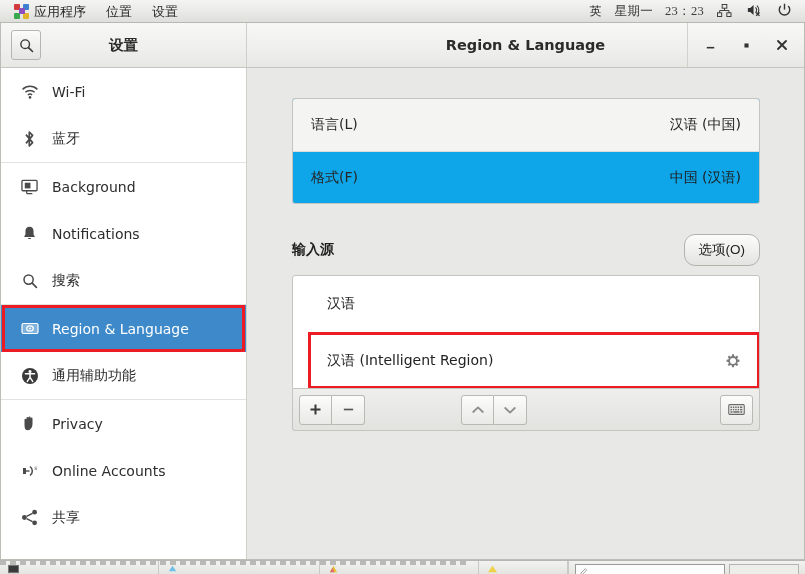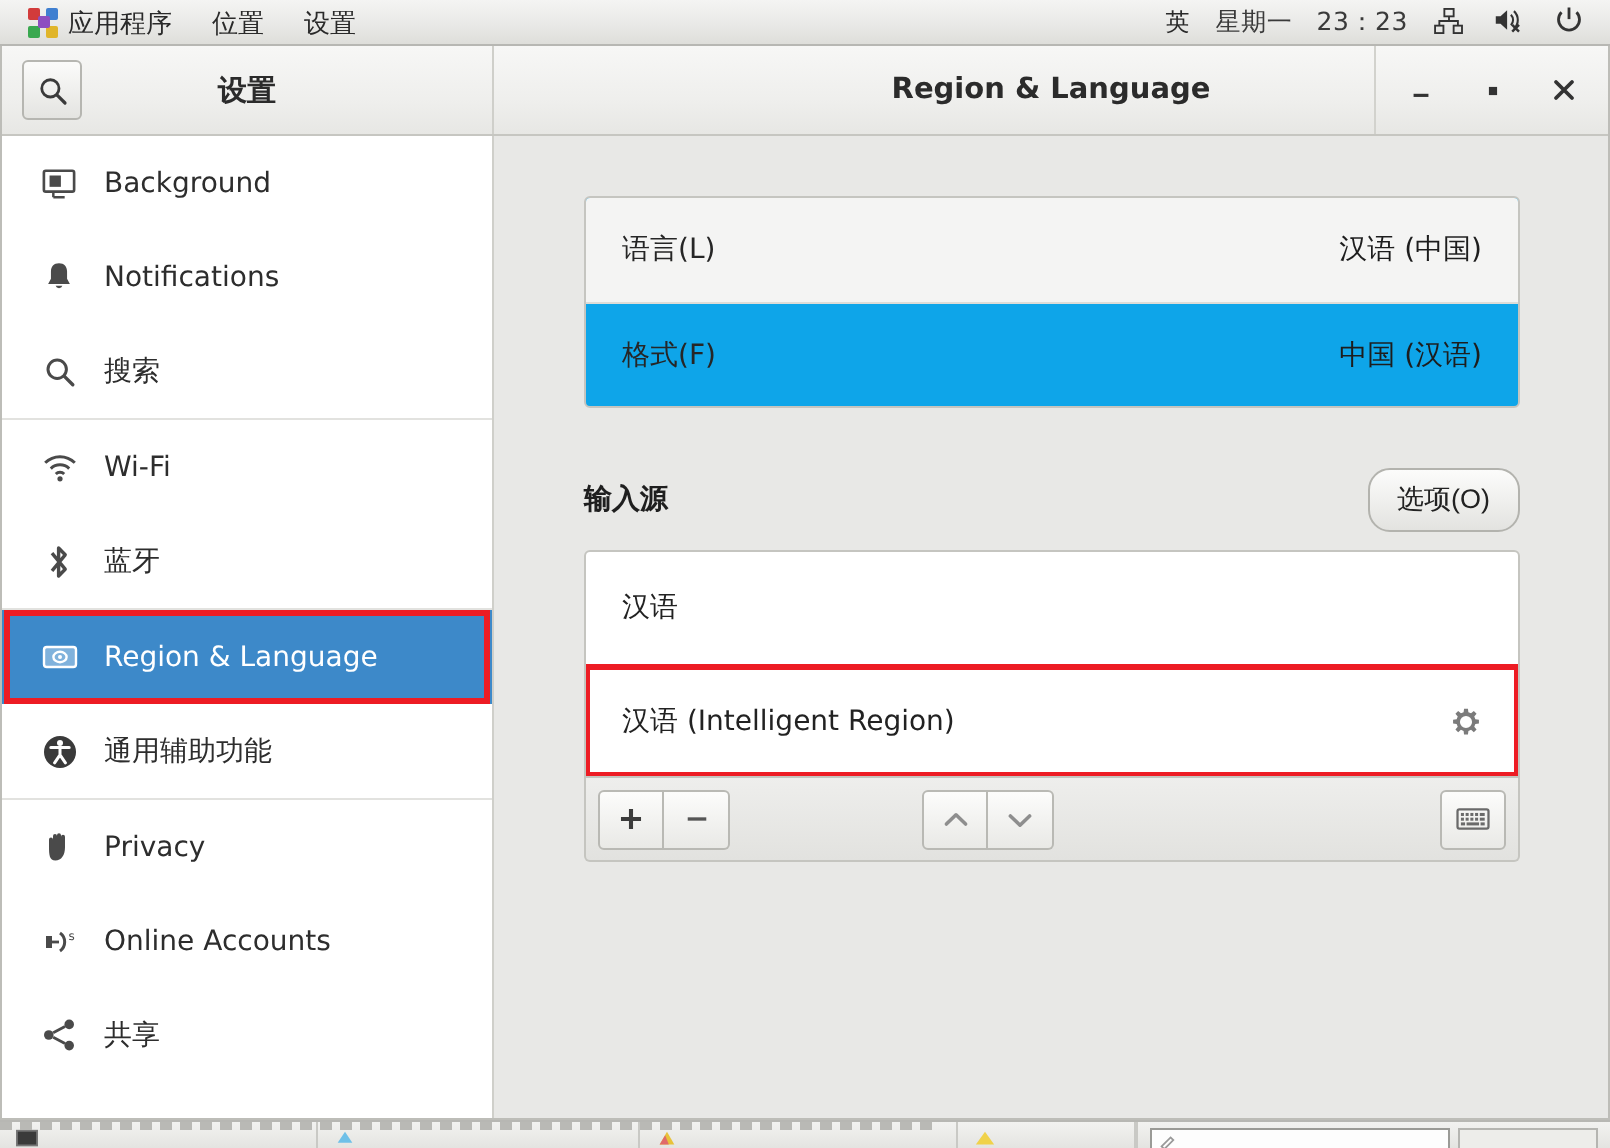--- a/index.html
+++ b/index.html
@@ -17,21 +17,21 @@
     border-bottom: 1px solid #b7b7b3;
     display: flex; align-items: center;
   }
   .panel-left { display: flex; align-items: center; gap: 0; padding-left: 4px; font-family: Liberation Serif, serif; }
   .panel-right { margin-left: auto; display: flex; align-items: center; gap: 0; padding-right: 6px; }
   .panel-item {
     font-size: 13px; color: #2a2a2a; padding: 2px 10px;
     display: flex; align-items: center; gap: 5px; line-height: 1;
   }
   .panel-item.small { font-size: 12px; padding: 2px 7px; }
-  .panel-clock { font-size: 12.5px; color: #3a3a3a; letter-spacing: .3px; padding: 2px 6px;}
+  .panel-clock { font-size: 12.5px; color: #3a3a3a; letter-spacing: .3px; padding: 2px 6px; font-family: Liberation Serif, serif;}
   .pinwheel { width: 15px; height: 15px; position: relative; display:inline-block; }
   .pinwheel i { position: absolute; width: 6px; height: 6px; border-radius: 1px; display:block;}
   .pinwheel i:nth-child(1){ left:0; top:0; background:#d23b3b; }
   .pinwheel i:nth-child(2){ right:0; top:0; background:#3f7fd0; }
   .pinwheel i:nth-child(3){ left:0; bottom:0; background:#39a84f; }
   .pinwheel i:nth-child(4){ right:0; bottom:0; background:#e0b52a; }
   .pinwheel i:nth-child(5){ left:4.5px; top:4.5px; width:6px; height:6px; background:#8d4ec0; }
 
   
   #settings-window {
@@ -119,21 +119,21 @@
     display: flex; align-items: center; justify-content: space-between;
     margin-top: 30px; margin-bottom: 9px;
   }
   .section-title { font-size: 14px; font-weight: bold; color: #1f1f1f; }
   .btn {
     background: linear-gradient(to bottom,#fcfcfb,#e3e3e0);
     border: 1px solid #b3b3ae; border-radius: 11px;
     font-size: 13.5px; color: #222; padding: 6px 14px; cursor: pointer;
   }
 
-  .source-list { background:#fff; border:1px solid #c5c5c0; border-radius:3px 3px 0 0; overflow:hidden;}
+  .source-list { background:#fff; border:1px solid #c5c5c0; border-radius:3px 3px 0 0; overflow:hidden;padding-left:16px;}
   .source-row {
     height: 56px; display: flex; align-items: center; justify-content: space-between;
     padding: 0 18px; font-size: 14px; color: #222; cursor: pointer; position: relative;
   }
   .source-row + .source-row { border-top: 1px solid #dcdcd8; }
   .source-row.highlight-red::after {
     content:""; position:absolute; left:-1px; right:-1px; top:-1px; bottom:-1px;
     border: 3px solid #ed1c24; pointer-events:none;
   }
   .gear { color:#757575; display:flex; align-items:center; }
@@ -278,67 +278,67 @@
     </div>
   </div>
 
   <div id="window-body">
 
     <div id="sidebar">
 
       <div class="side-group">
         <div class="side-item">
           <span class="ico">
-            <svg width="17" height="16" viewBox="0 0 18 16">
-              <rect x="1" y="1" width="16" height="11" rx="1" fill="none" stroke="#4a4a4a" stroke-width="1.4"></rect>
-              <rect x="4" y="3.5" width="6" height="6" fill="#4a4a4a"></rect>
-              <path d="M6 12 V15 M12 15 H6" stroke="#4a4a4a" stroke-width="1.3"></path>
-            </svg>
-          </span>
-          <span>Background</span>
-        </div>
-        <div class="side-item">
-          <span class="ico">
-            <svg width="15" height="17" viewBox="0 0 16 17">
-              <path d="M8 1.2 C5.2 1.2 3.7 3 3.7 5.6 V9.4 L2.2 12.2 H13.8 L12.3 9.4 V5.6 C12.3 3 10.8 1.2 8 1.2 Z" fill="#4a4a4a"></path>
-              <path d="M6.2 13.2 A1.9 1.9 0 0 0 9.8 13.2 Z" fill="#4a4a4a"></path>
-            </svg>
-          </span>
-          <span>Notifications</span>
-        </div>
-        <div class="side-item">
-          <span class="ico">
-            <svg width="16" height="16" viewBox="0 0 16 16">
-              <circle cx="6.6" cy="6.6" r="4.6" fill="none" stroke="#4a4a4a" stroke-width="1.5"></circle>
-              <path d="M10.2 10.2 L14.4 14.4" stroke="#4a4a4a" stroke-width="1.7" stroke-linecap="round"></path>
-            </svg>
-          </span>
-          <span>搜索</span>
-        </div>
-      </div>
-
-      <div class="side-group">
-        <div class="side-item">
-          <span class="ico">
             <svg width="18" height="14" viewBox="0 0 18 14">
               <path d="M1.6 4.4 A10.5 10.5 0 0 1 16.4 4.4" fill="none" stroke="#4a4a4a" stroke-width="1.5"></path>
               <path d="M4.4 7.3 A6.6 6.6 0 0 1 13.6 7.3" fill="none" stroke="#4a4a4a" stroke-width="1.5"></path>
               <path d="M6.9 10 A3 3 0 0 1 11.1 10" fill="none" stroke="#4a4a4a" stroke-width="1.5"></path>
               <circle cx="9" cy="12.4" r="1.3" fill="#4a4a4a"></circle>
             </svg>
           </span>
           <span>Wi-Fi</span>
         </div>
         <div class="side-item">
           <span class="ico">
             <svg width="13" height="18" viewBox="0 0 13 18">
               <path d="M3 4.6 L9.6 12.6 L6.3 16 V2 L9.6 5.4 L3 13.4" fill="none" stroke="#4a4a4a" stroke-width="1.7" stroke-linejoin="round"></path>
             </svg>
           </span>
           <span>蓝牙</span>
+        </div>
+      </div>
+
+      <div class="side-group">
+        <div class="side-item">
+          <span class="ico">
+            <svg width="17" height="16" viewBox="0 0 18 16">
+              <rect x="1" y="1" width="16" height="11" rx="1" fill="none" stroke="#4a4a4a" stroke-width="1.4"></rect>
+              <rect x="4" y="3.5" width="6" height="6" fill="#4a4a4a"></rect>
+              <path d="M6 12 V15 M12 15 H6" stroke="#4a4a4a" stroke-width="1.3"></path>
+            </svg>
+          </span>
+          <span>Background</span>
+        </div>
+        <div class="side-item">
+          <span class="ico">
+            <svg width="15" height="17" viewBox="0 0 16 17">
+              <path d="M8 1.2 C5.2 1.2 3.7 3 3.7 5.6 V9.4 L2.2 12.2 H13.8 L12.3 9.4 V5.6 C12.3 3 10.8 1.2 8 1.2 Z" fill="#4a4a4a"></path>
+              <path d="M6.2 13.2 A1.9 1.9 0 0 0 9.8 13.2 Z" fill="#4a4a4a"></path>
+            </svg>
+          </span>
+          <span>Notifications</span>
+        </div>
+        <div class="side-item">
+          <span class="ico">
+            <svg width="16" height="16" viewBox="0 0 16 16">
+              <circle cx="6.6" cy="6.6" r="4.6" fill="none" stroke="#4a4a4a" stroke-width="1.5"></circle>
+              <path d="M10.2 10.2 L14.4 14.4" stroke="#4a4a4a" stroke-width="1.7" stroke-linecap="round"></path>
+            </svg>
+          </span>
+          <span>搜索</span>
         </div>
       </div>
 
       <div class="side-group">
         <div class="side-item selected highlight-red">
           <span class="ico">
             <svg width="18" height="15" viewBox="0 0 18 15">
               <rect x="1" y="2.5" width="16" height="10" rx="1.4" fill="rgba(255,255,255,.35)" stroke="#fff" stroke-width="1.2"></rect>
               <ellipse cx="9" cy="7.5" rx="3.3" ry="2.6" fill="none" stroke="#fff" stroke-width="1.2"></ellipse>
               <circle cx="9" cy="7.5" r="1" fill="#fff"></circle>

